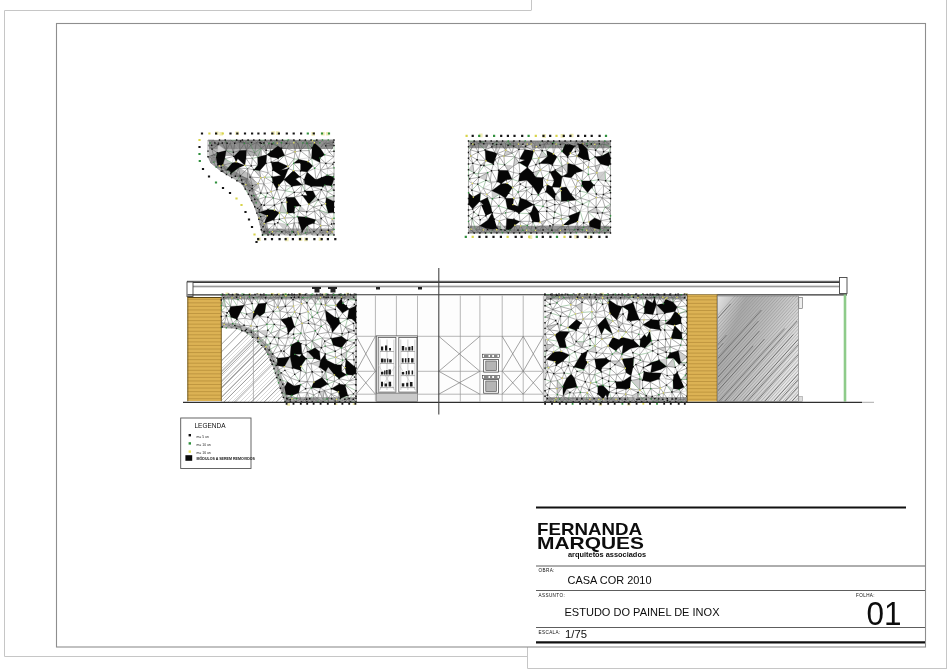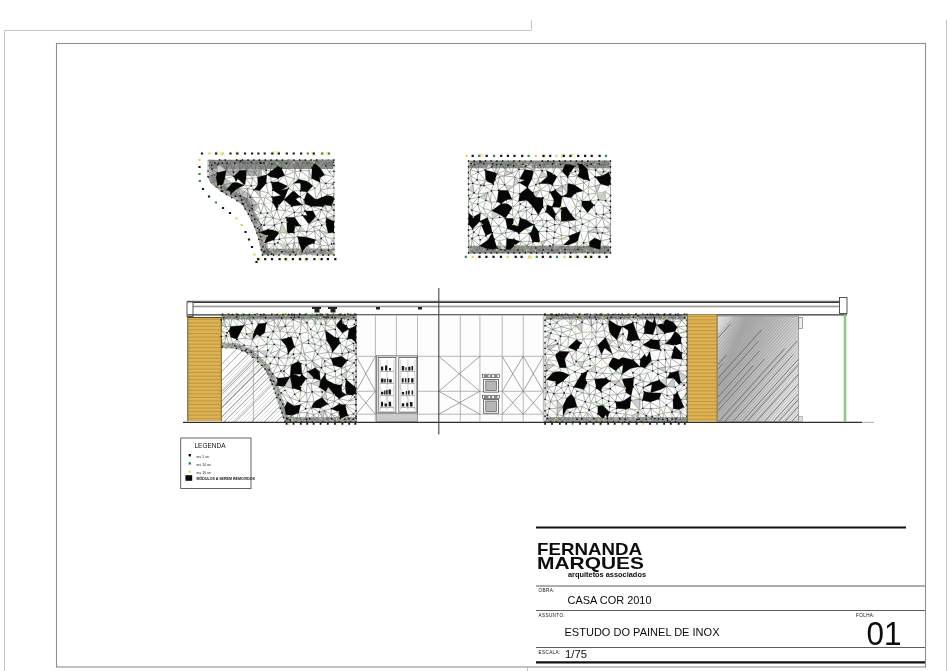--- a/index.html
+++ b/index.html
@@ -1,17 +1,17 @@
 <!DOCTYPE html>
 <html><head>
 <meta charset="utf-8">
 <style>
 html,body{margin:0;padding:0;width:950px;height:671px;background:#fff;overflow:hidden;
 font-family:"Liberation Sans",sans-serif;}
-#sheet{position:relative;width:950px;height:527px;margin-top:20px;}
+#sheet{position:relative;width:950px;height:527px;}
 svg{position:absolute;left:0;top:0;}
 </style>
 </head>
 <body>
 <div id="sheet">
 <svg width="950" height="671" viewBox="0 0 950 671">
 
 <g fill="none" stroke="#c6c6c6" stroke-width="1">
 <path d="M4.5 10.5H531M531.5 0V10.5M4.5 10.5V656.5M4.5 656.5H527M527.5 647V668.5M527.5 668.5H947M946.5 0V668.5"></path>
 </g>

